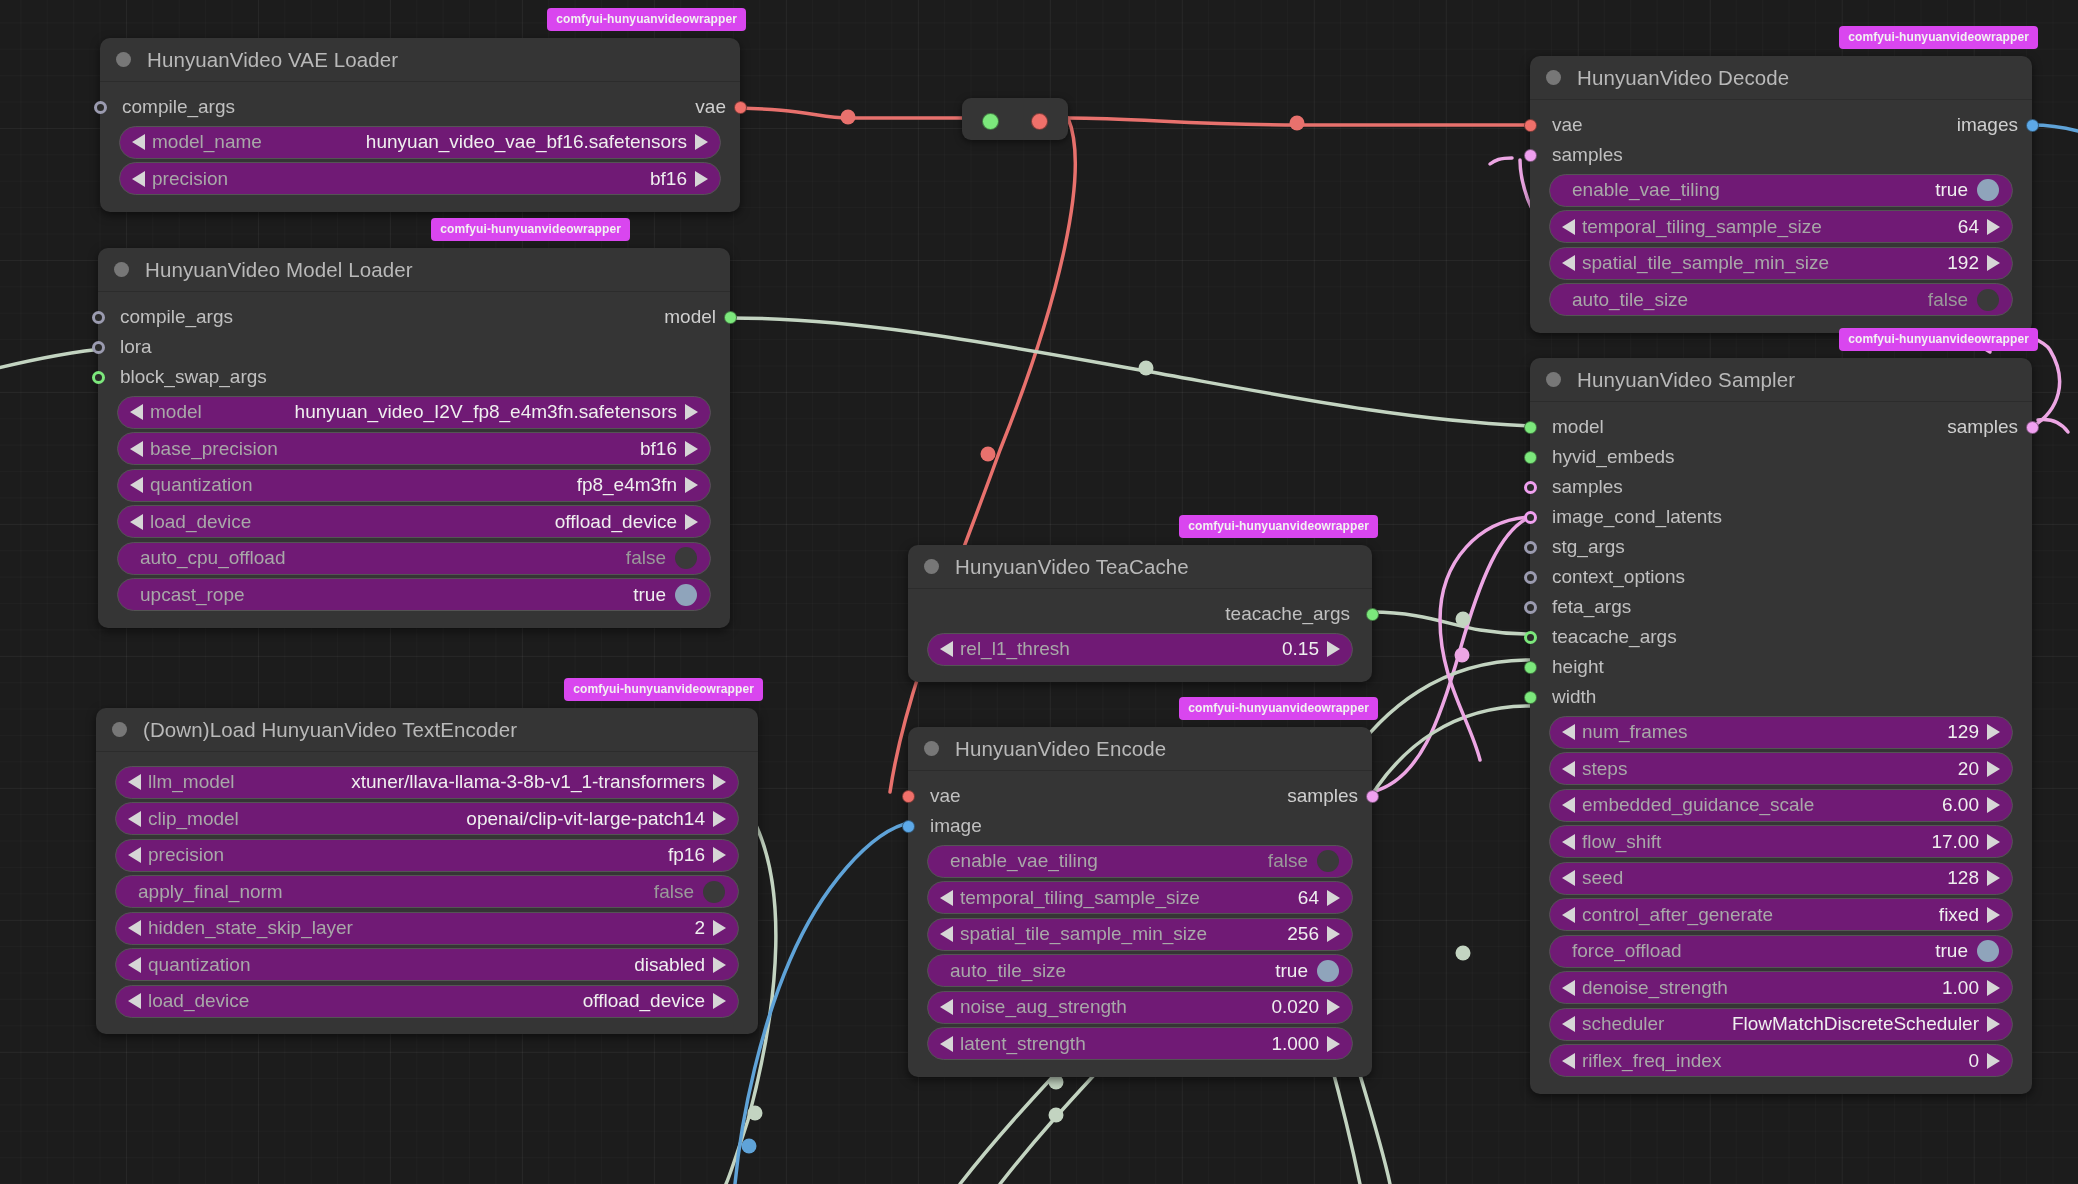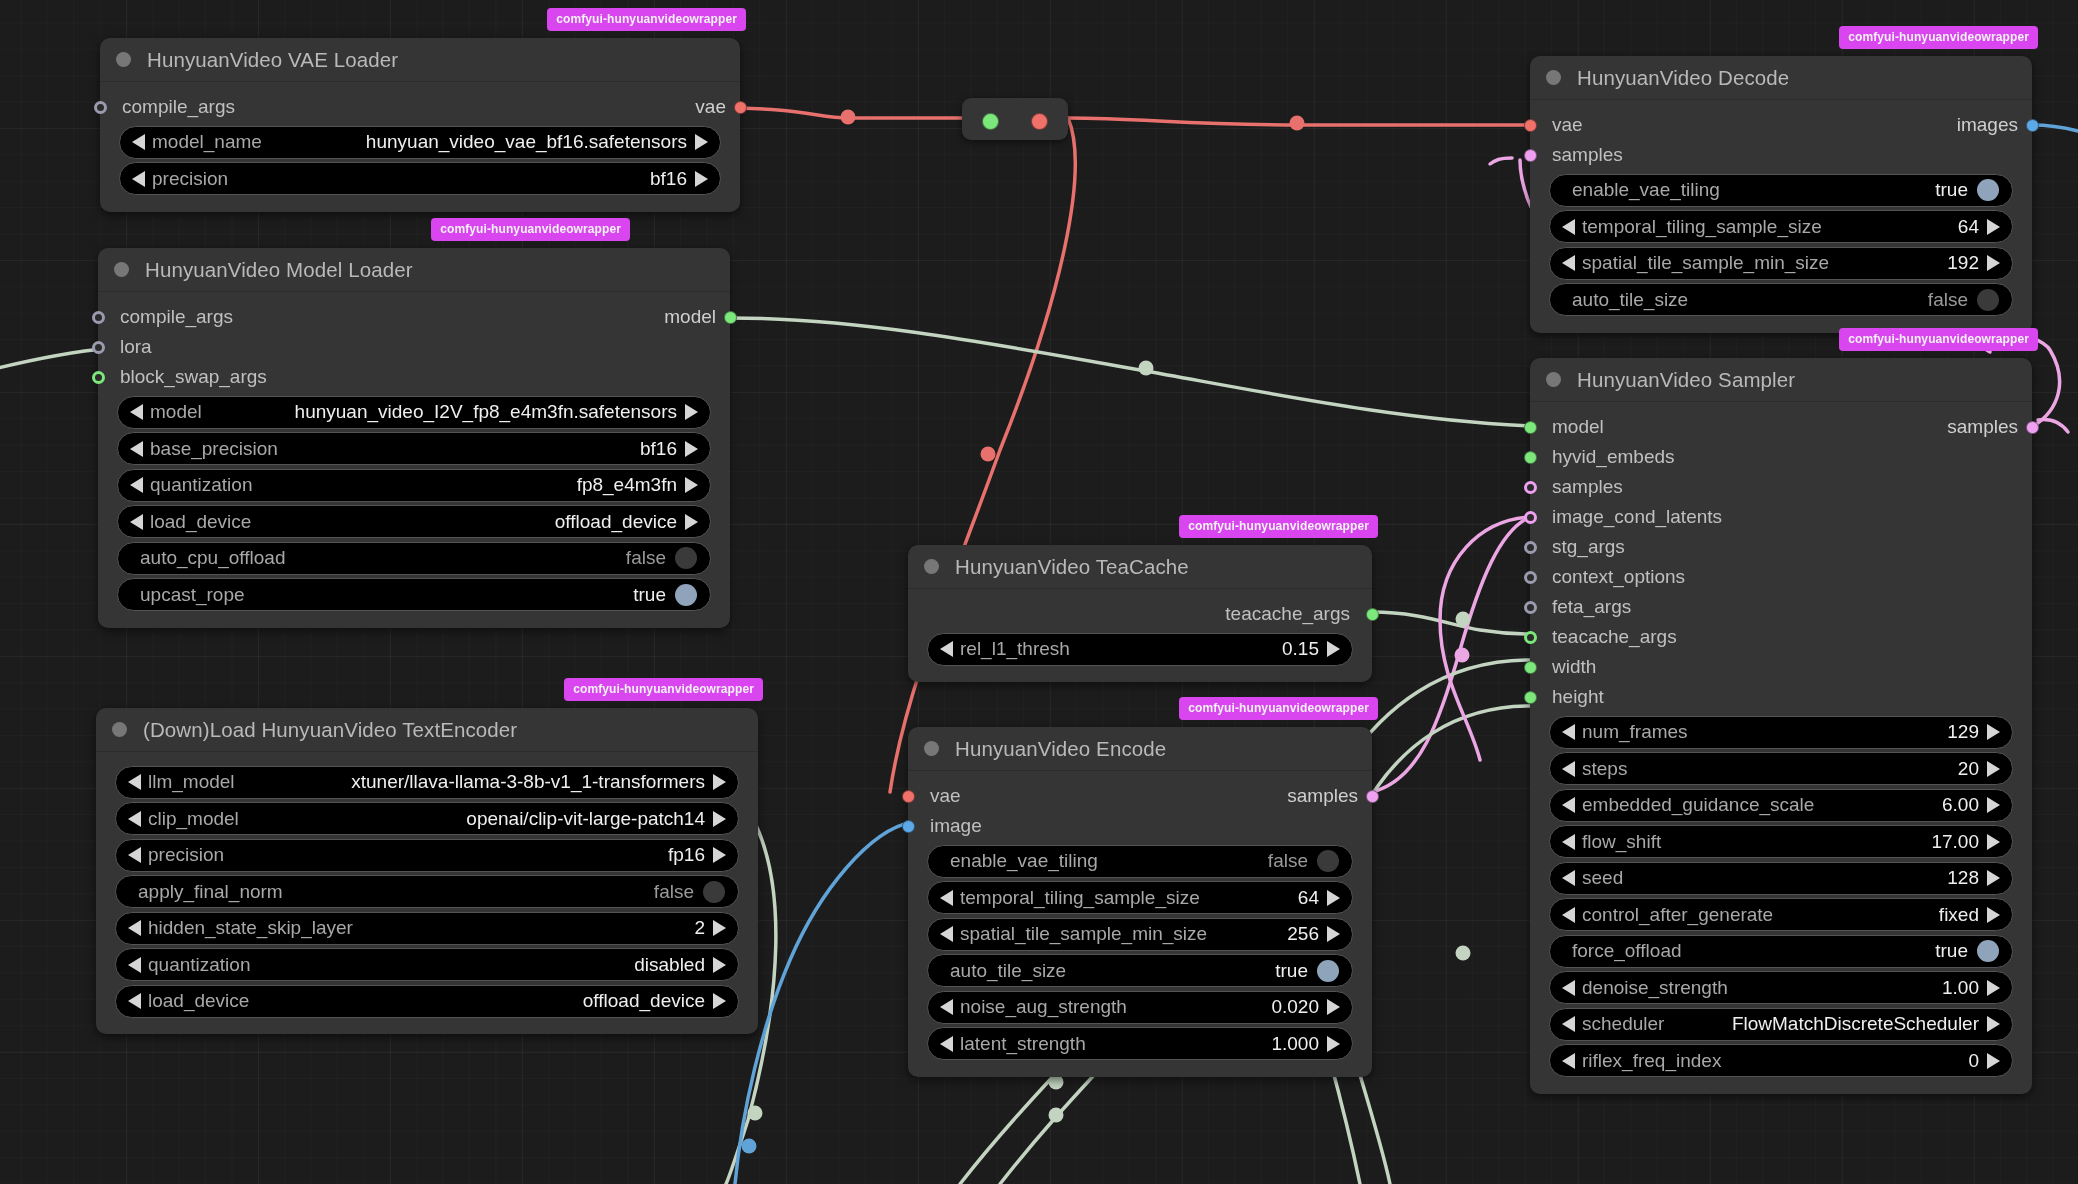--- a/index.html
+++ b/index.html
@@ -84,21 +84,21 @@
   .c-green  { color:#7ce87c; }
   .c-pink   { color:#f0a0f0; }
   .c-grey   { color:#9b9bb0; }
   .c-red    { color:#f0706a; }
   .c-blue   { color:#5da9e8; }
 
   .widget {
     position: relative;
     margin: 3.5px 19px;
     height: 33px;
-    background: #000000;
+    background: #701a75;
     border: 1px solid #545454;
     border-radius: 17px;
     display: flex;
     align-items: center;
     font-size: 19px;
     box-sizing: border-box;
     overflow: hidden;
   }
   .w-name { color: #a8a8a8; flex: none; }
   .w-val  { color: #efefef; margin-left: auto; text-align: center;
@@ -481,25 +481,25 @@
       <div class="slot-row">
         <span class="dot in hollow c-grey"></span>
         <span>feta_args</span>
       </div>
       <div class="slot-row">
         <span class="dot in hollow c-green"></span>
         <span>teacache_args</span>
       </div>
       <div class="slot-row">
         <span class="dot in solid c-green"></span>
+        <span>height</span>
+      </div>
+      <div class="slot-row">
+        <span class="dot in solid c-green"></span>
         <span>width</span>
-      </div>
-      <div class="slot-row">
-        <span class="dot in solid c-green"></span>
-        <span>height</span>
       </div>
 
       <div class="widget combo">
         <span class="arrow-l"></span>
         <span class="w-name">num_frames</span>
         <span class="w-val">129</span>
         <span class="arrow-r"></span>
       </div>
       <div class="widget combo">
         <span class="arrow-l"></span>

